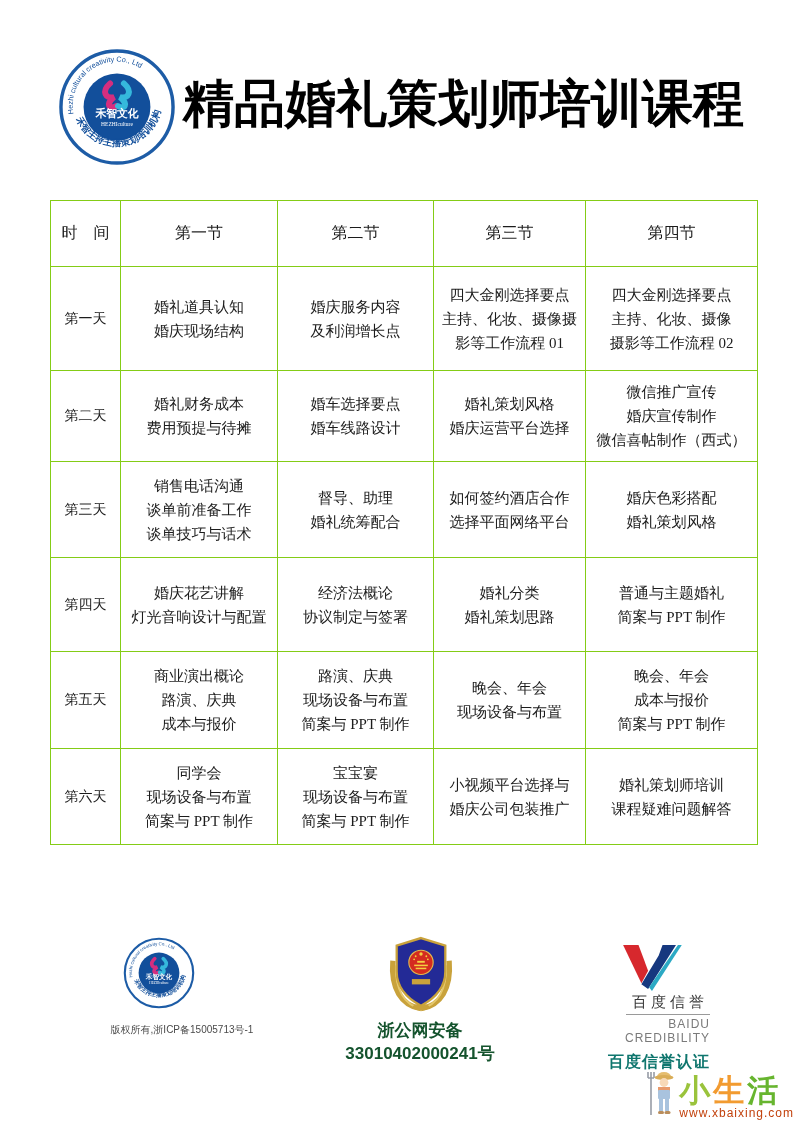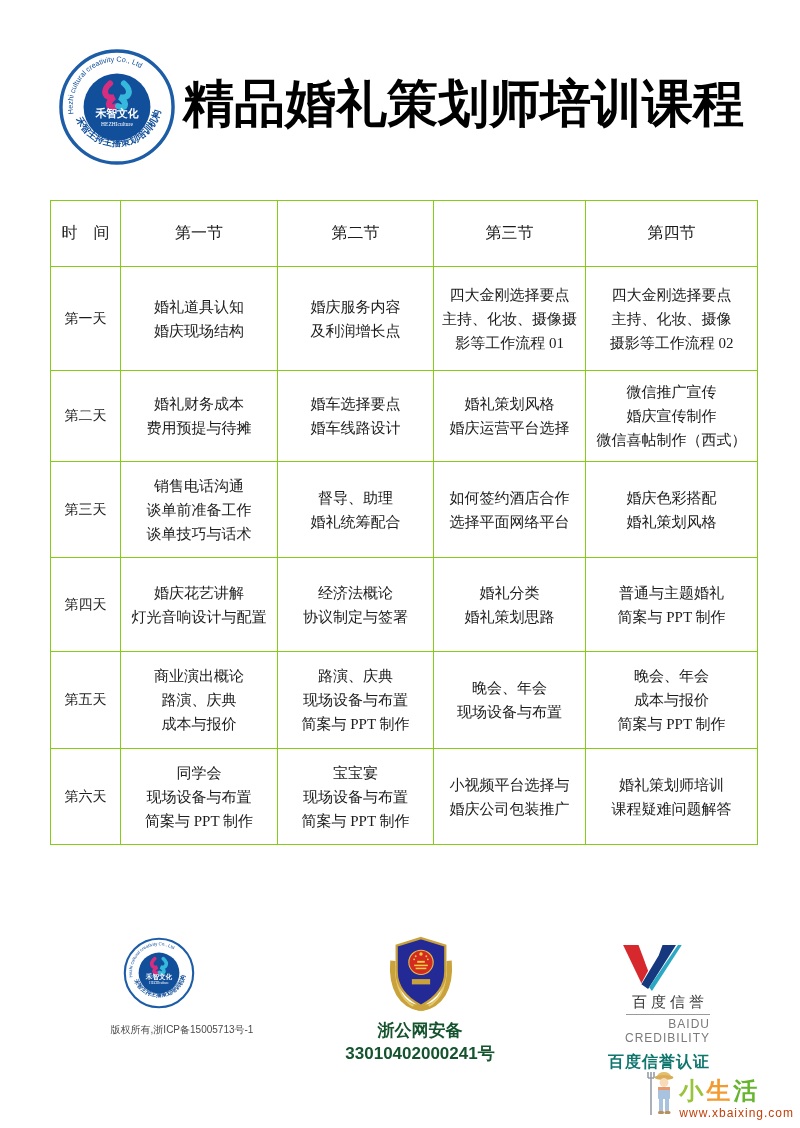--- a/index.html
+++ b/index.html
@@ -44,21 +44,21 @@
   .baidu-v{width:62px;height:50px;display:block;margin:0 auto;}
   .baidu-title{display:inline-block;font-size:15px;letter-spacing:4px;color:#3a3a3a;
     border-bottom:1px solid #9a9a9a;padding:1px 2px 2px 6px;}
   .baidu-sub{font-size:12px;color:#7a7a7a;letter-spacing:1px;margin-top:2px;}
   .baidu-cert{font-size:16px;font-weight:bold;color:#0f766e;margin-top:7px;letter-spacing:1px;}
   
   .watermark{position:absolute;right:6px;bottom:8px;display:flex;align-items:flex-end;}
   .wm-figure{width:32px;height:52px;margin-right:2px;}
   .wm-textcol{display:flex;flex-direction:column;align-items:flex-start;}
   .wm-chars{font-family:"Liberation Sans","DejaVu Sans",sans-serif;font-weight:bold;
-    font-size:24px;line-height:31px;letter-spacing:3px;}
+    font-size:31px;line-height:31px;letter-spacing:3px;}
   .wm-url{font-family:Liberation Sans, sans-serif;
     font-size:12px;line-height:14px;color:#c2410c;letter-spacing:1px;}
   .wm-c0{color:#9ac33c;} .wm-c1{color:#f29b30;} .wm-c2{color:#67b52f;}
 </style>
 </head>
 <body>
 
 <div class="logo-main">
   <svg viewBox="0 0 120 120" width="118" height="118">
     <defs>

